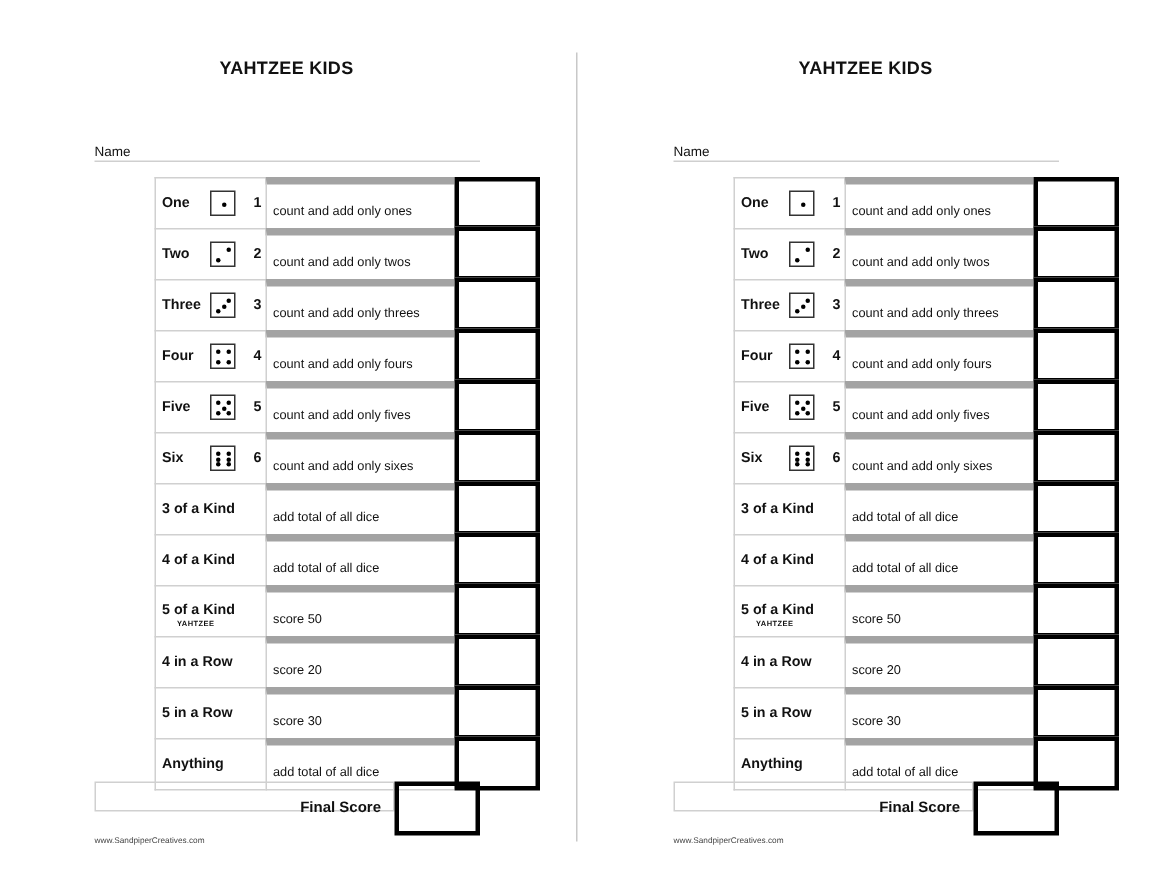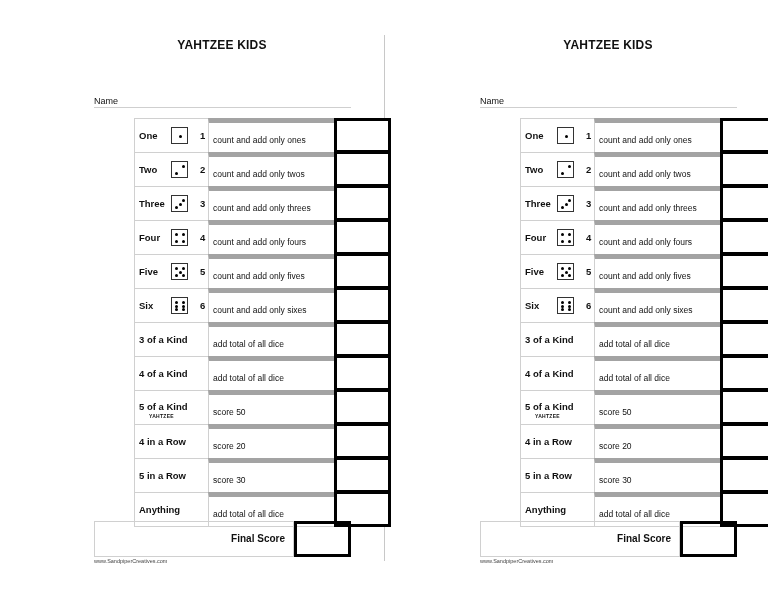--- a/index.html
+++ b/index.html
@@ -1,38 +1,38 @@
 <!DOCTYPE html>
 <html><head>
   <meta charset="utf-8">
   <style>
     html, body { margin: 0; padding: 0; background: #ffffff; }
     body { width: 768px; height: 594px; position: relative; overflow: hidden; font-family: "Liberation Sans", sans-serif; color: #111; }
     .divider { position: absolute; left: 384px; top: 35px; width: 1px; height: 526px; background: #c8c8c8; }
-    .card { position: absolute; top: 0; width: 260px; height: 594px; margin-left: 31px; }
+    .card { position: absolute; top: 0; width: 260px; height: 594px; }
     .card.left { left: 62px; }
     .card.right { left: 448px; }
     .title { position: absolute; top: 38px; left: 0; width: 258px; text-align: center; font-weight: bold; font-size: 12px; letter-spacing: 0.2px; }
     .name-row { position: absolute; top: 96px; left: 1px; width: 257px; height: 11px; border-bottom: 1px solid #cfcfcf; font-size: 9px; line-height: 10px; }
     .sheet { position: absolute; top: 118px; left: 1px; width: 257px; border-collapse: collapse; padding-left: 40px; }
     .row { position: relative; height: 34px; }
     .sheet .row { display: block; }
     .cell-label { position: absolute; left: 0; top: 0; width: 74px; height: 34px; border-left: 1px solid #d0d0d0; border-top: 1px solid #d0d0d0; box-sizing: border-box; }
     .cell-desc { position: absolute; left: 74px; top: 0; width: 126px; height: 34px; border-left: 1px solid #d0d0d0; border-top: 5px solid #a3a3a3; box-sizing: border-box; font-size: 8.5px; line-height: 34px; padding-left: 4px; white-space: nowrap; }
     .cell-score { position: absolute; left: 200px; top: 0; width: 57px; height: 35px; border: 3px solid #000; box-sizing: border-box; background: #fff; }
     .row + .row .cell-score { top: -1px; height: 36px; }
     .row.last .cell-label, .row.last .cell-desc { border-bottom: 1px solid #d0d0d0; height: 35px; }
     .lbl { position: absolute; left: 4px; top: 0; font-weight: bold; font-size: 9.5px; line-height: 34px; white-space: nowrap; }
     .lbl.two-line { line-height: 10px; top: 11px; }
     .sub { position: absolute; left: 14px; top: 22px; font-weight: bold; font-size: 5px; letter-spacing: 0.3px; }
     .num { position: absolute; left: 65px; top: 0; font-weight: bold; font-size: 9.5px; line-height: 34px; }
     .die { position: absolute; left: 36px; top: 8px; width: 17px; height: 17px; border: 1px solid #333; box-sizing: border-box; }
     .pip { position: absolute; width: 3px; height: 3px; border-radius: 50%; background: #000; }
     .final { position: absolute; top: 521px; left: 1px; width: 257px; height: 36px; }
-    .final-label-box { position: absolute; left: 0; top: 0; width: 200px; height: 36px; border: 1px solid #d0d0d0; box-sizing: border-box; }
+    .final-label-box { position: absolute; left: 0; top: 0; width: 200px; height: 20px; border: 1px solid #d0d0d0; box-sizing: border-box; }
     .final-label { position: absolute; right: 8px; top: 0; line-height: 34px; font-weight: bold; font-size: 10px; }
     .final-box { position: absolute; left: 200px; top: 0; width: 57px; height: 36px; border: 3px solid #000; box-sizing: border-box; }
     .footer { position: absolute; top: 558px; left: 1px; font-size: 5.5px; color: #444; }
   </style>
 </head>
 <body>
 
 <div class="divider"></div>
 
 <div class="card left">

